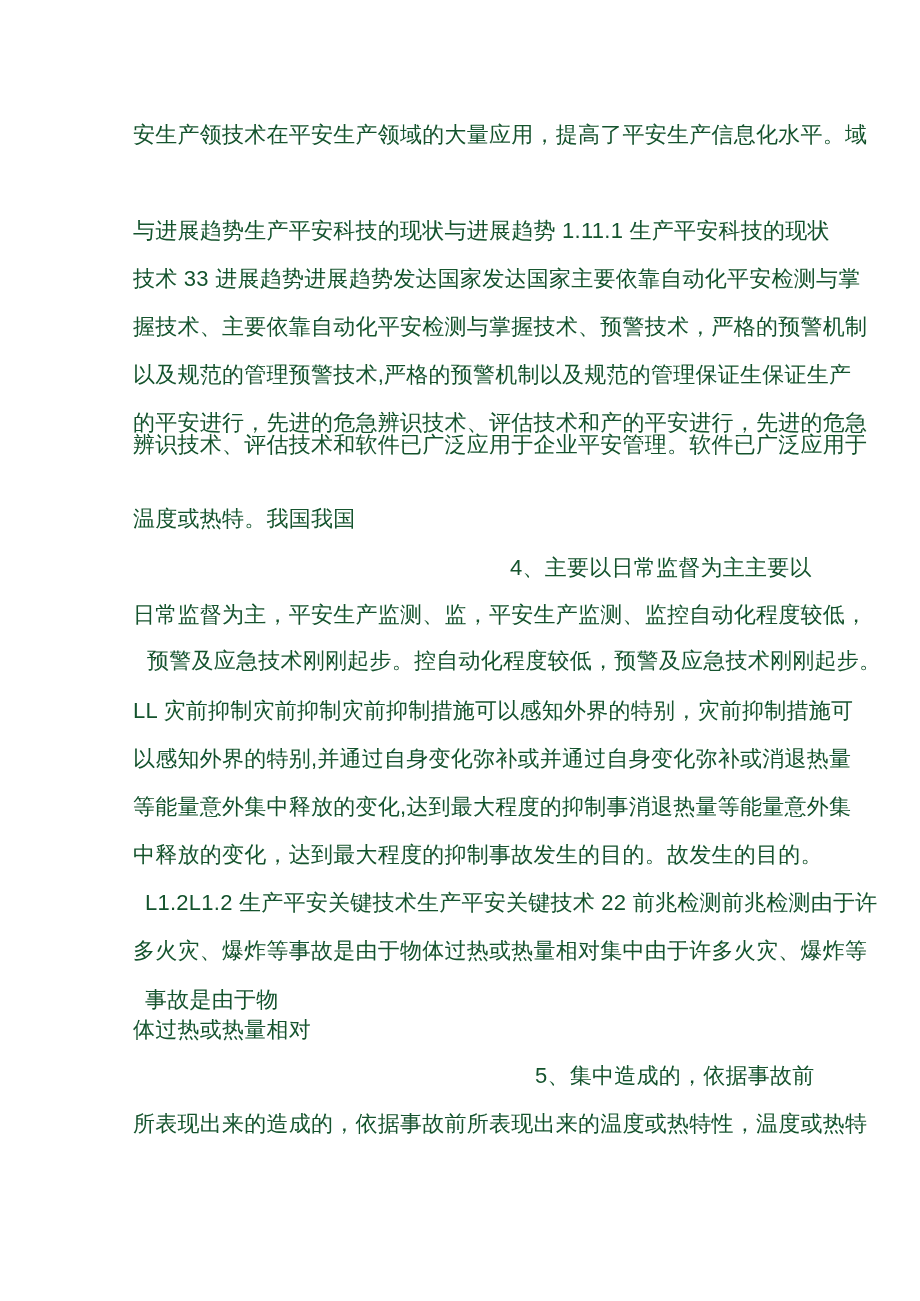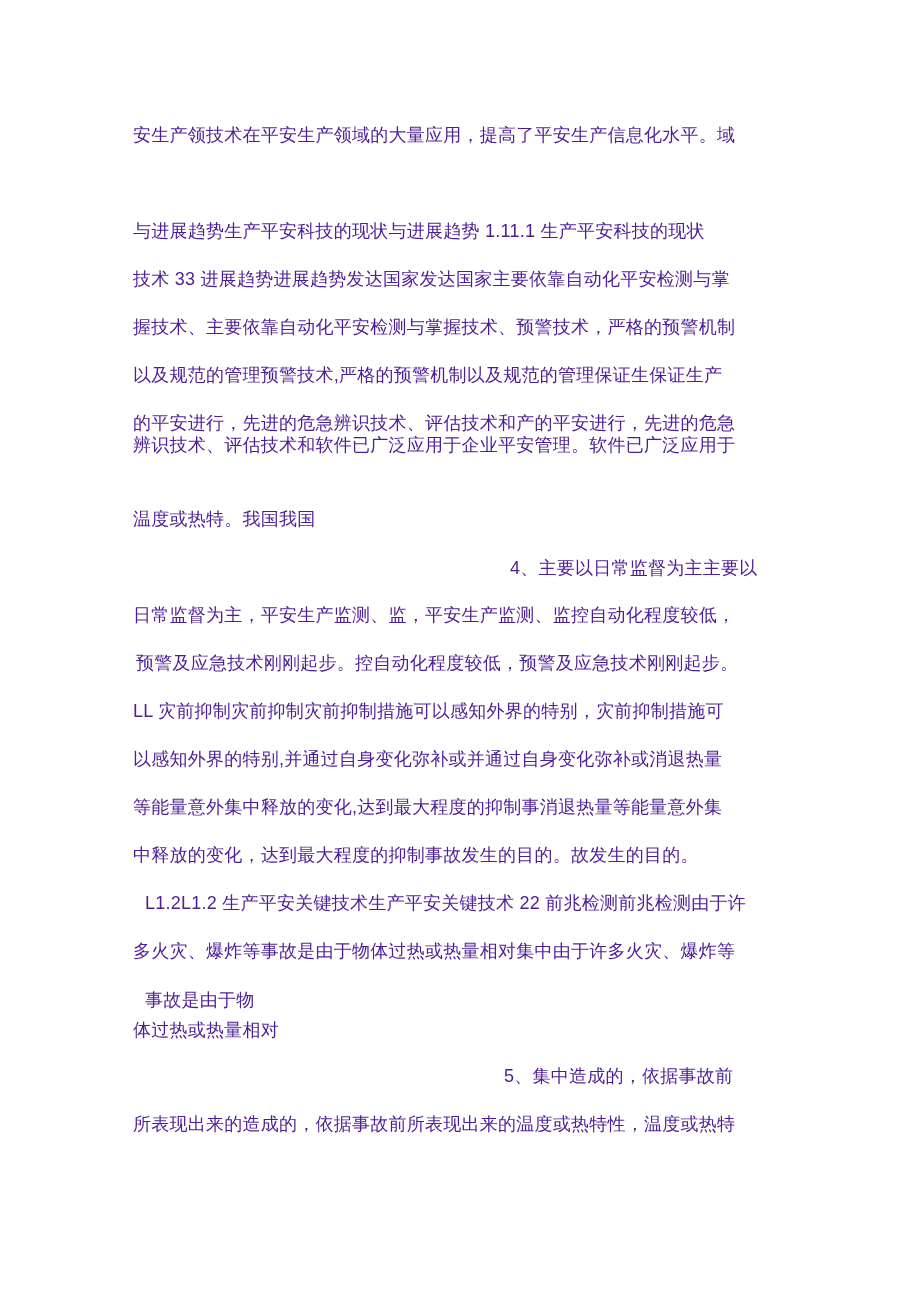--- a/index.html
+++ b/index.html
@@ -14,46 +14,46 @@
     overflow: hidden;
     font-family: "Liberation Sans", serif;
   }
   .doc-page {
     position: absolute;
     inset: 0;
     background: #ffffff;
   }
   .text-line {
     position: absolute;
-    font-size: 18px;
+    font-size: 22px;
     line-height: 26px;
     letter-spacing: 0.25px;
-    color: #4c1d95;
+    color: #14532d;
     white-space: nowrap;
     font-family: "Liberation Sans", serif;
   }
 </style>
 </head>
 <body>
 
 <div class="doc-page">
   <div class="text-line" style="top:122px; left:133px;">安生产领技术在平安生产领域的大量应用，提高了平安生产信息化水平。域</div>
   <div class="text-line" style="top:218px; left:133px;">与进展趋势生产平安科技的现状与进展趋势 1.11.1 生产平安科技的现状</div>
   <div class="text-line" style="top:266px; left:133px;">技术 33 进展趋势进展趋势发达国家发达国家主要依靠自动化平安检测与掌</div>
   <div class="text-line" style="top:314px; left:133px;">握技术、主要依靠自动化平安检测与掌握技术、预警技术，严格的预警机制</div>
   <div class="text-line" style="top:362px; left:133px;">以及规范的管理预警技术,严格的预警机制以及规范的管理保证生保证生产</div>
   <div class="text-line" style="top:410px; left:133px;">的平安进行，先进的危急辨识技术、评估技术和产的平安进行，先进的危急</div>
   <div class="text-line" style="top:432px; left:133px;">辨识技术、评估技术和软件已广泛应用于企业平安管理。软件已广泛应用于</div>
   <div class="text-line" style="top:506px; left:133px;">温度或热特。我国我国</div>
   <div class="text-line" style="top:555px; left:510px;">4、主要以日常监督为主主要以</div>
   <div class="text-line" style="top:602px; left:133px;">日常监督为主，平安生产监测、监，平安生产监测、监控自动化程度较低，</div>
-  <div class="text-line" style="top:650px; left:136px;">预警及应急技术刚刚起步。控自动化程度较低，预警及应急技术刚刚起步。</div>
+  <div class="text-line" style="top:650px; left:147px;font-family:Liberation Mono, monospace;">预警及应急技术刚刚起步。控自动化程度较低，预警及应急技术刚刚起步。</div>
   <div class="text-line" style="top:698px; left:133px;">LL 灾前抑制灾前抑制灾前抑制措施可以感知外界的特别，灾前抑制措施可</div>
   <div class="text-line" style="top:746px; left:133px;">以感知外界的特别,并通过自身变化弥补或并通过自身变化弥补或消退热量</div>
   <div class="text-line" style="top:794px; left:133px;">等能量意外集中释放的变化,达到最大程度的抑制事消退热量等能量意外集</div>
   <div class="text-line" style="top:842px; left:133px;">中释放的变化，达到最大程度的抑制事故发生的目的。故发生的目的。</div>
   <div class="text-line" style="top:890px; left:133px;margin-left:12px;">L1.2L1.2 生产平安关键技术生产平安关键技术 22 前兆检测前兆检测由于许</div>
   <div class="text-line" style="top:938px; left:133px;">多火灾、爆炸等事故是由于物体过热或热量相对集中由于许多火灾、爆炸等</div>
   <div class="text-line" style="top:987px; left:133px;margin-left:12px;">事故是由于物</div>
   <div class="text-line" style="top:1017px; left:133px;">体过热或热量相对</div>
-  <div class="text-line" style="top:1063px; left:504px;text-align:right;">5、集中造成的，依据事故前</div>
+  <div class="text-line" style="top:1063px; left:535px;text-align:right;">5、集中造成的，依据事故前</div>
   <div class="text-line" style="top:1111px; left:133px;">所表现出来的造成的，依据事故前所表现出来的温度或热特性，温度或热特</div>
 </div>
 
 </body></html>

